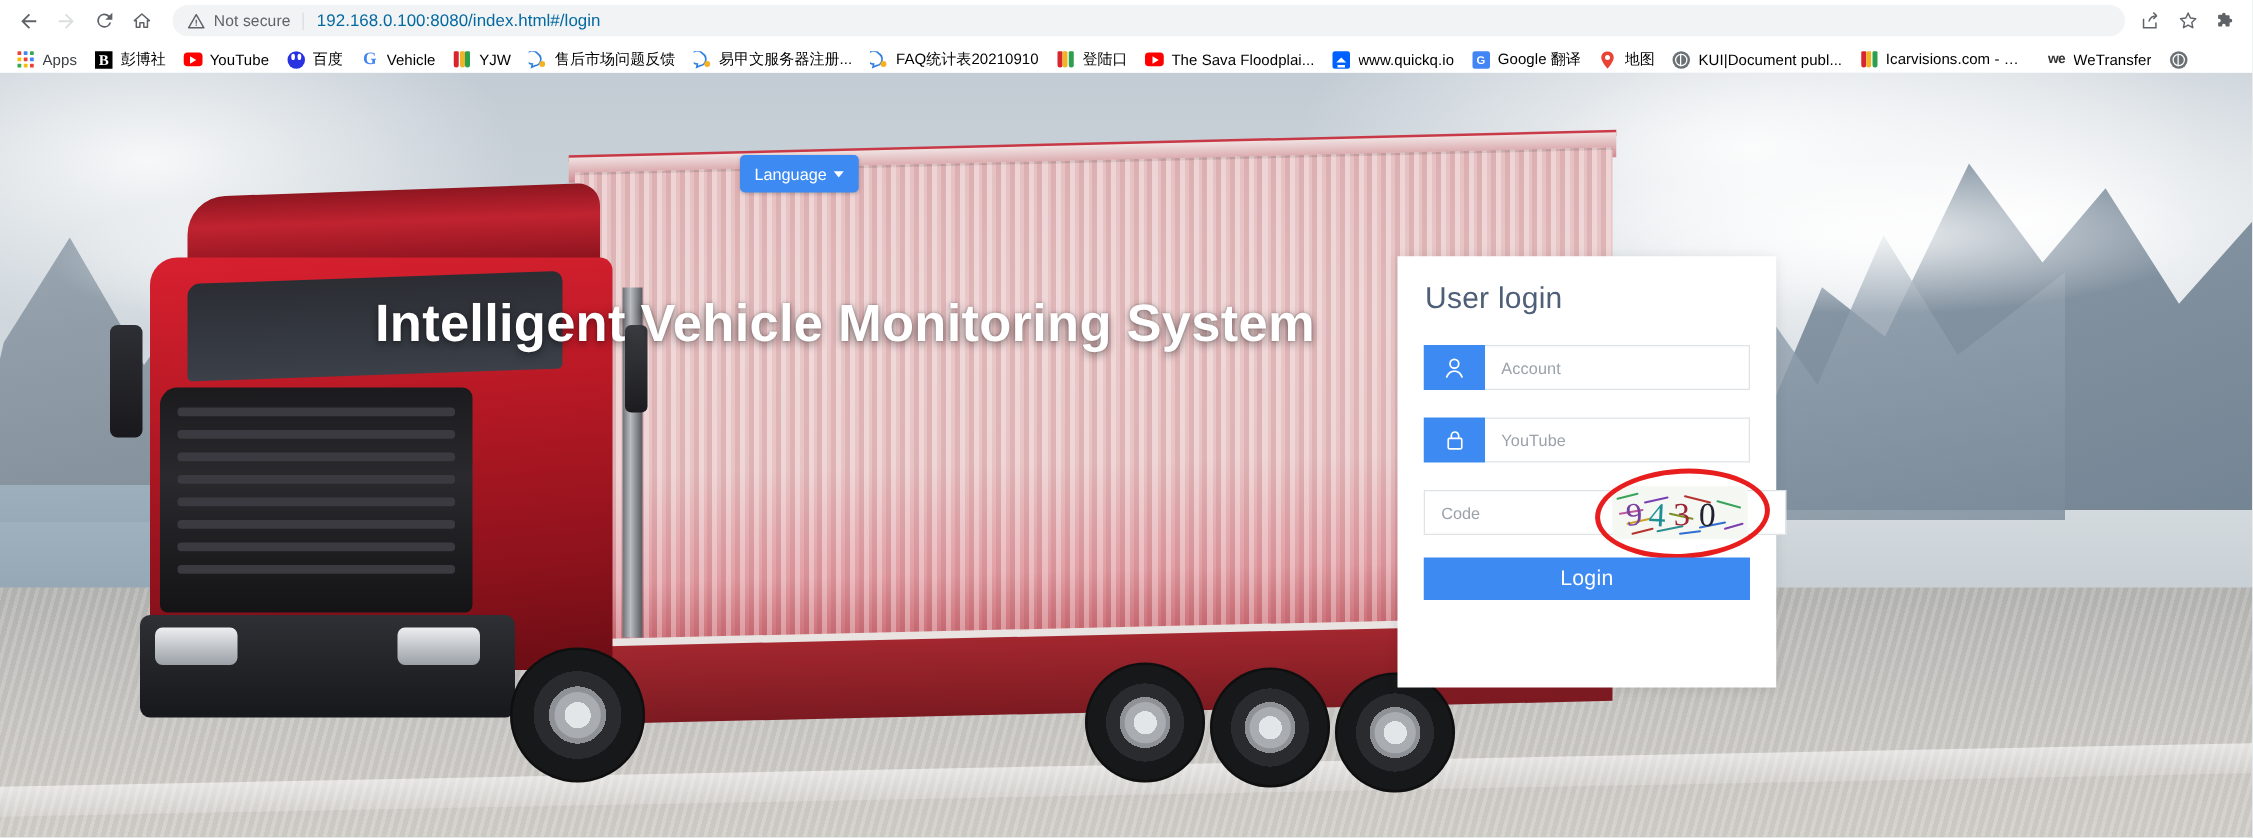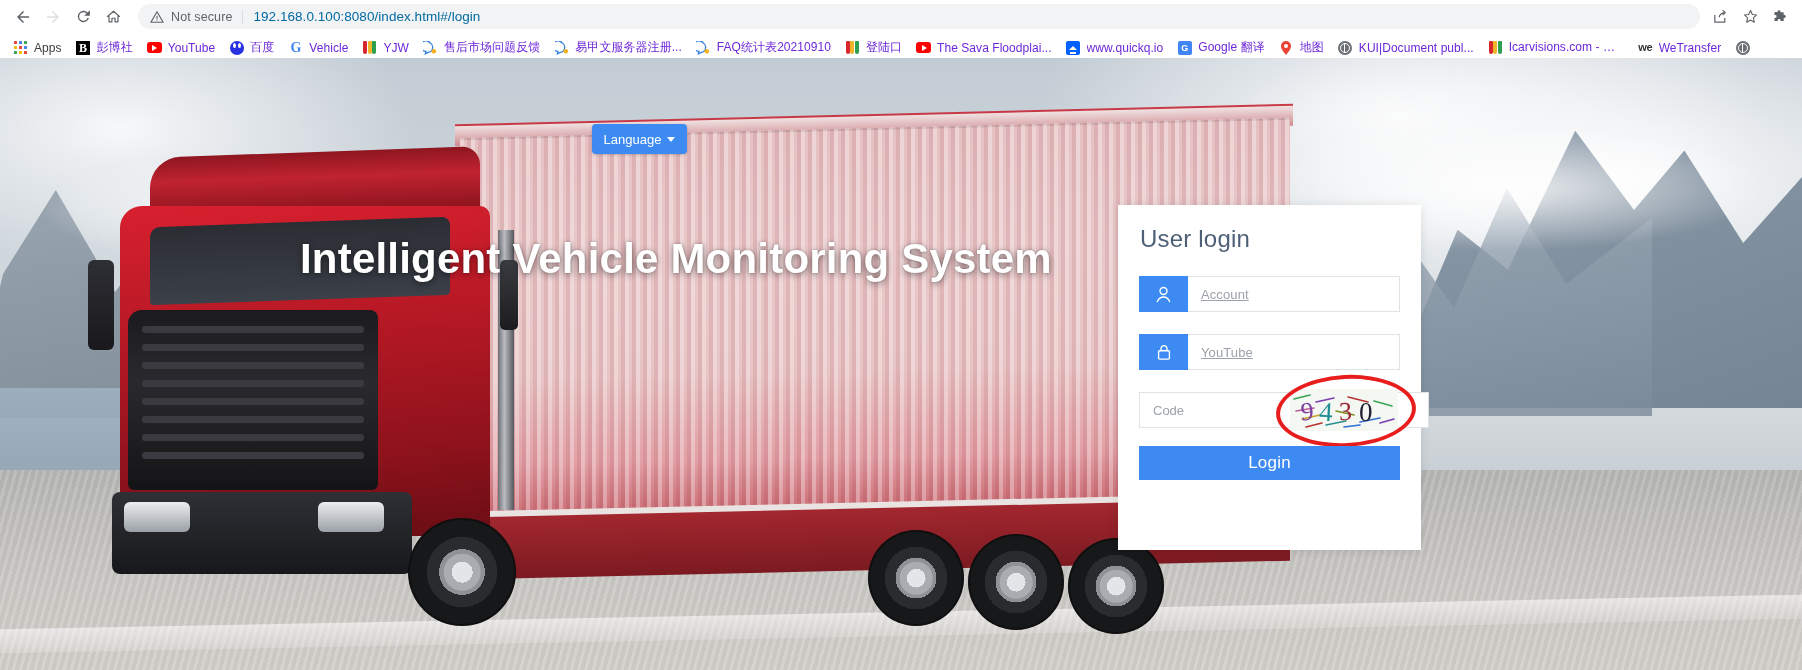--- a/index.html
+++ b/index.html
@@ -48,21 +48,21 @@
     height:25px;background:#ffffff;display:flex;align-items:flex-end;
     padding:0 4px 0 6px;box-sizing:border-box;overflow:hidden;
     position:relative;z-index:30;
   }
   .bm{
     display:flex;align-items:center;height:21px;padding:0 7px;border-radius:4px;
     flex:0 0 auto;max-width:150px;box-sizing:border-box;
   }
   .bm .fav{width:15px;height:15px;margin-right:6px;flex:0 0 auto;display:flex;align-items:center;justify-content:center;}
   .bm .lbl{
-    font-size:12px;color:#6d28d9;white-space:nowrap;overflow:hidden;text-overflow:ellipsis;
+    font-size:12px;color:#000000;white-space:nowrap;overflow:hidden;text-overflow:ellipsis;
     letter-spacing:.05px;
   }
   .bm.apps .lbl{color:#3c4043;}
 
   
   .fav-grid{width:13px;height:13px;display:grid;grid-template-columns:repeat(3,1fr);grid-template-rows:repeat(3,1fr);gap:1.5px;}
   .fav-grid i{display:block;border-radius:.5px;}
   .fav-b{
     width:14px;height:14px;background:#000;color:#fff;font-weight:bold;font-size:12px;
     display:flex;align-items:center;justify-content:center;font-family:"Liberation Serif",serif;
@@ -269,21 +269,21 @@
   .field{
     position:absolute;left:21px;width:261px;height:36px;display:flex;align-items:stretch;
   }
   .field .ico{
     width:49px;flex:0 0 49px;background:#3d8bf2;display:flex;align-items:center;justify-content:center;
   }
   .field .inp{
     flex:1 1 auto;border:1px solid #e0e3e6;border-left:none;box-sizing:border-box;
     display:flex;align-items:center;padding-left:13px;background:#fff;
   }
-  .field .inp span{font-size:13px;color:#9ba2a9;letter-spacing:.1px;text-decoration:underline;}
+  .field .inp span{font-size:13px;color:#9ba2a9;letter-spacing:.1px;}
   .field-account{top:71px;}
   .field-password{top:129px;}
 
   .code-row{
     position:absolute;left:21px;top:187px;width:290px;height:36px;
     border:1px solid #e0e3e6;box-sizing:border-box;display:flex;align-items:center;
     padding-left:13px;background:#fff;
   }
   .code-row span{font-size:13px;color:#9ba2a9;}
 

